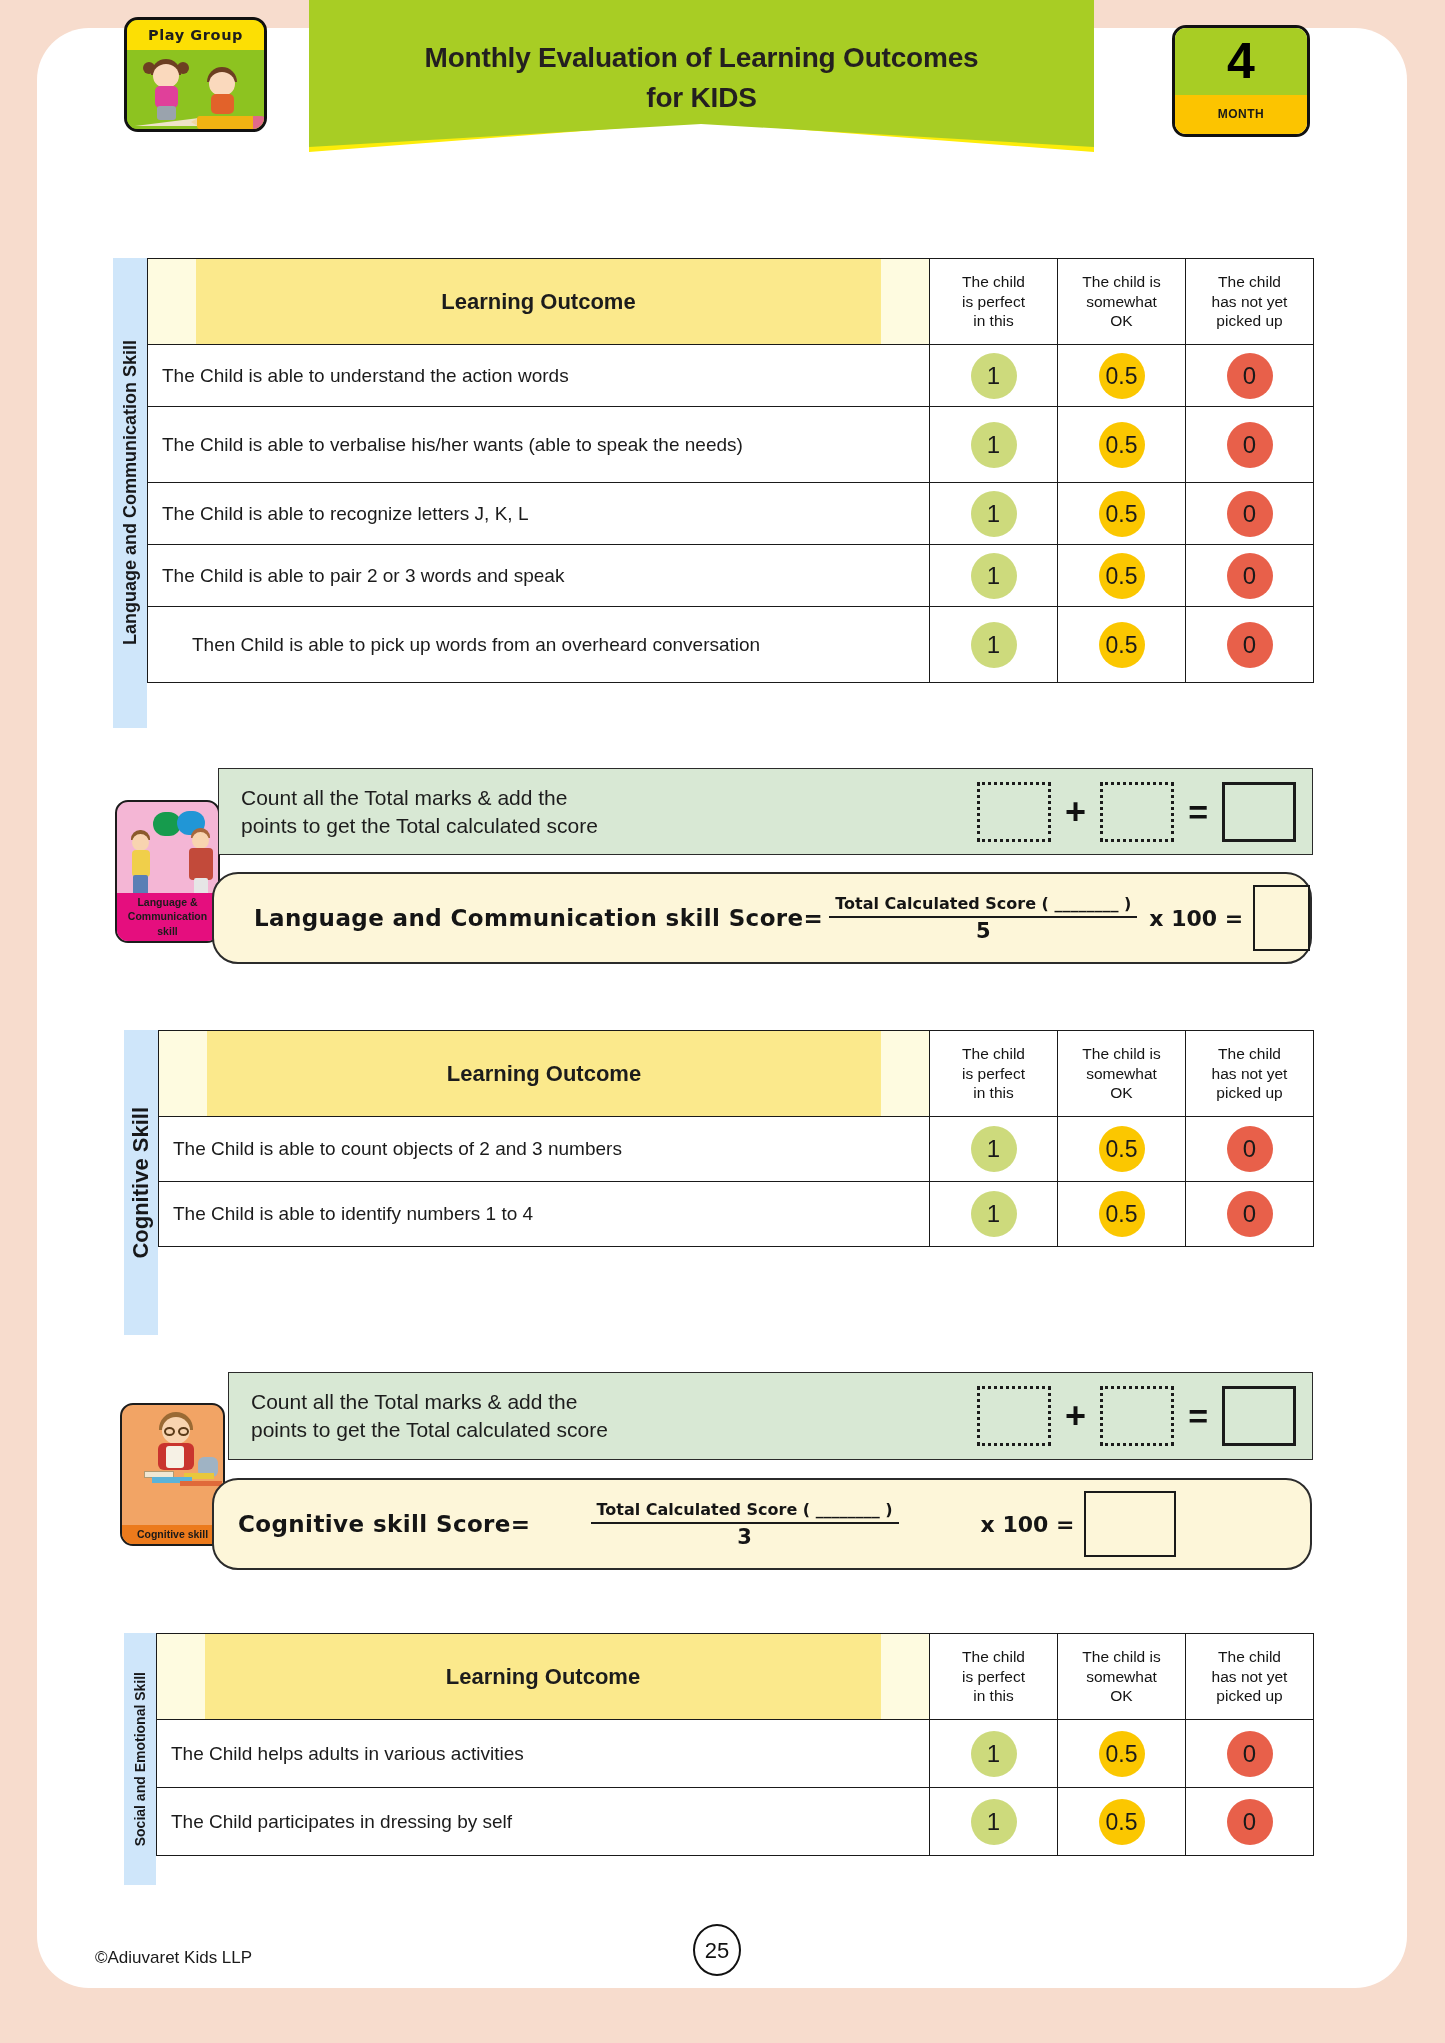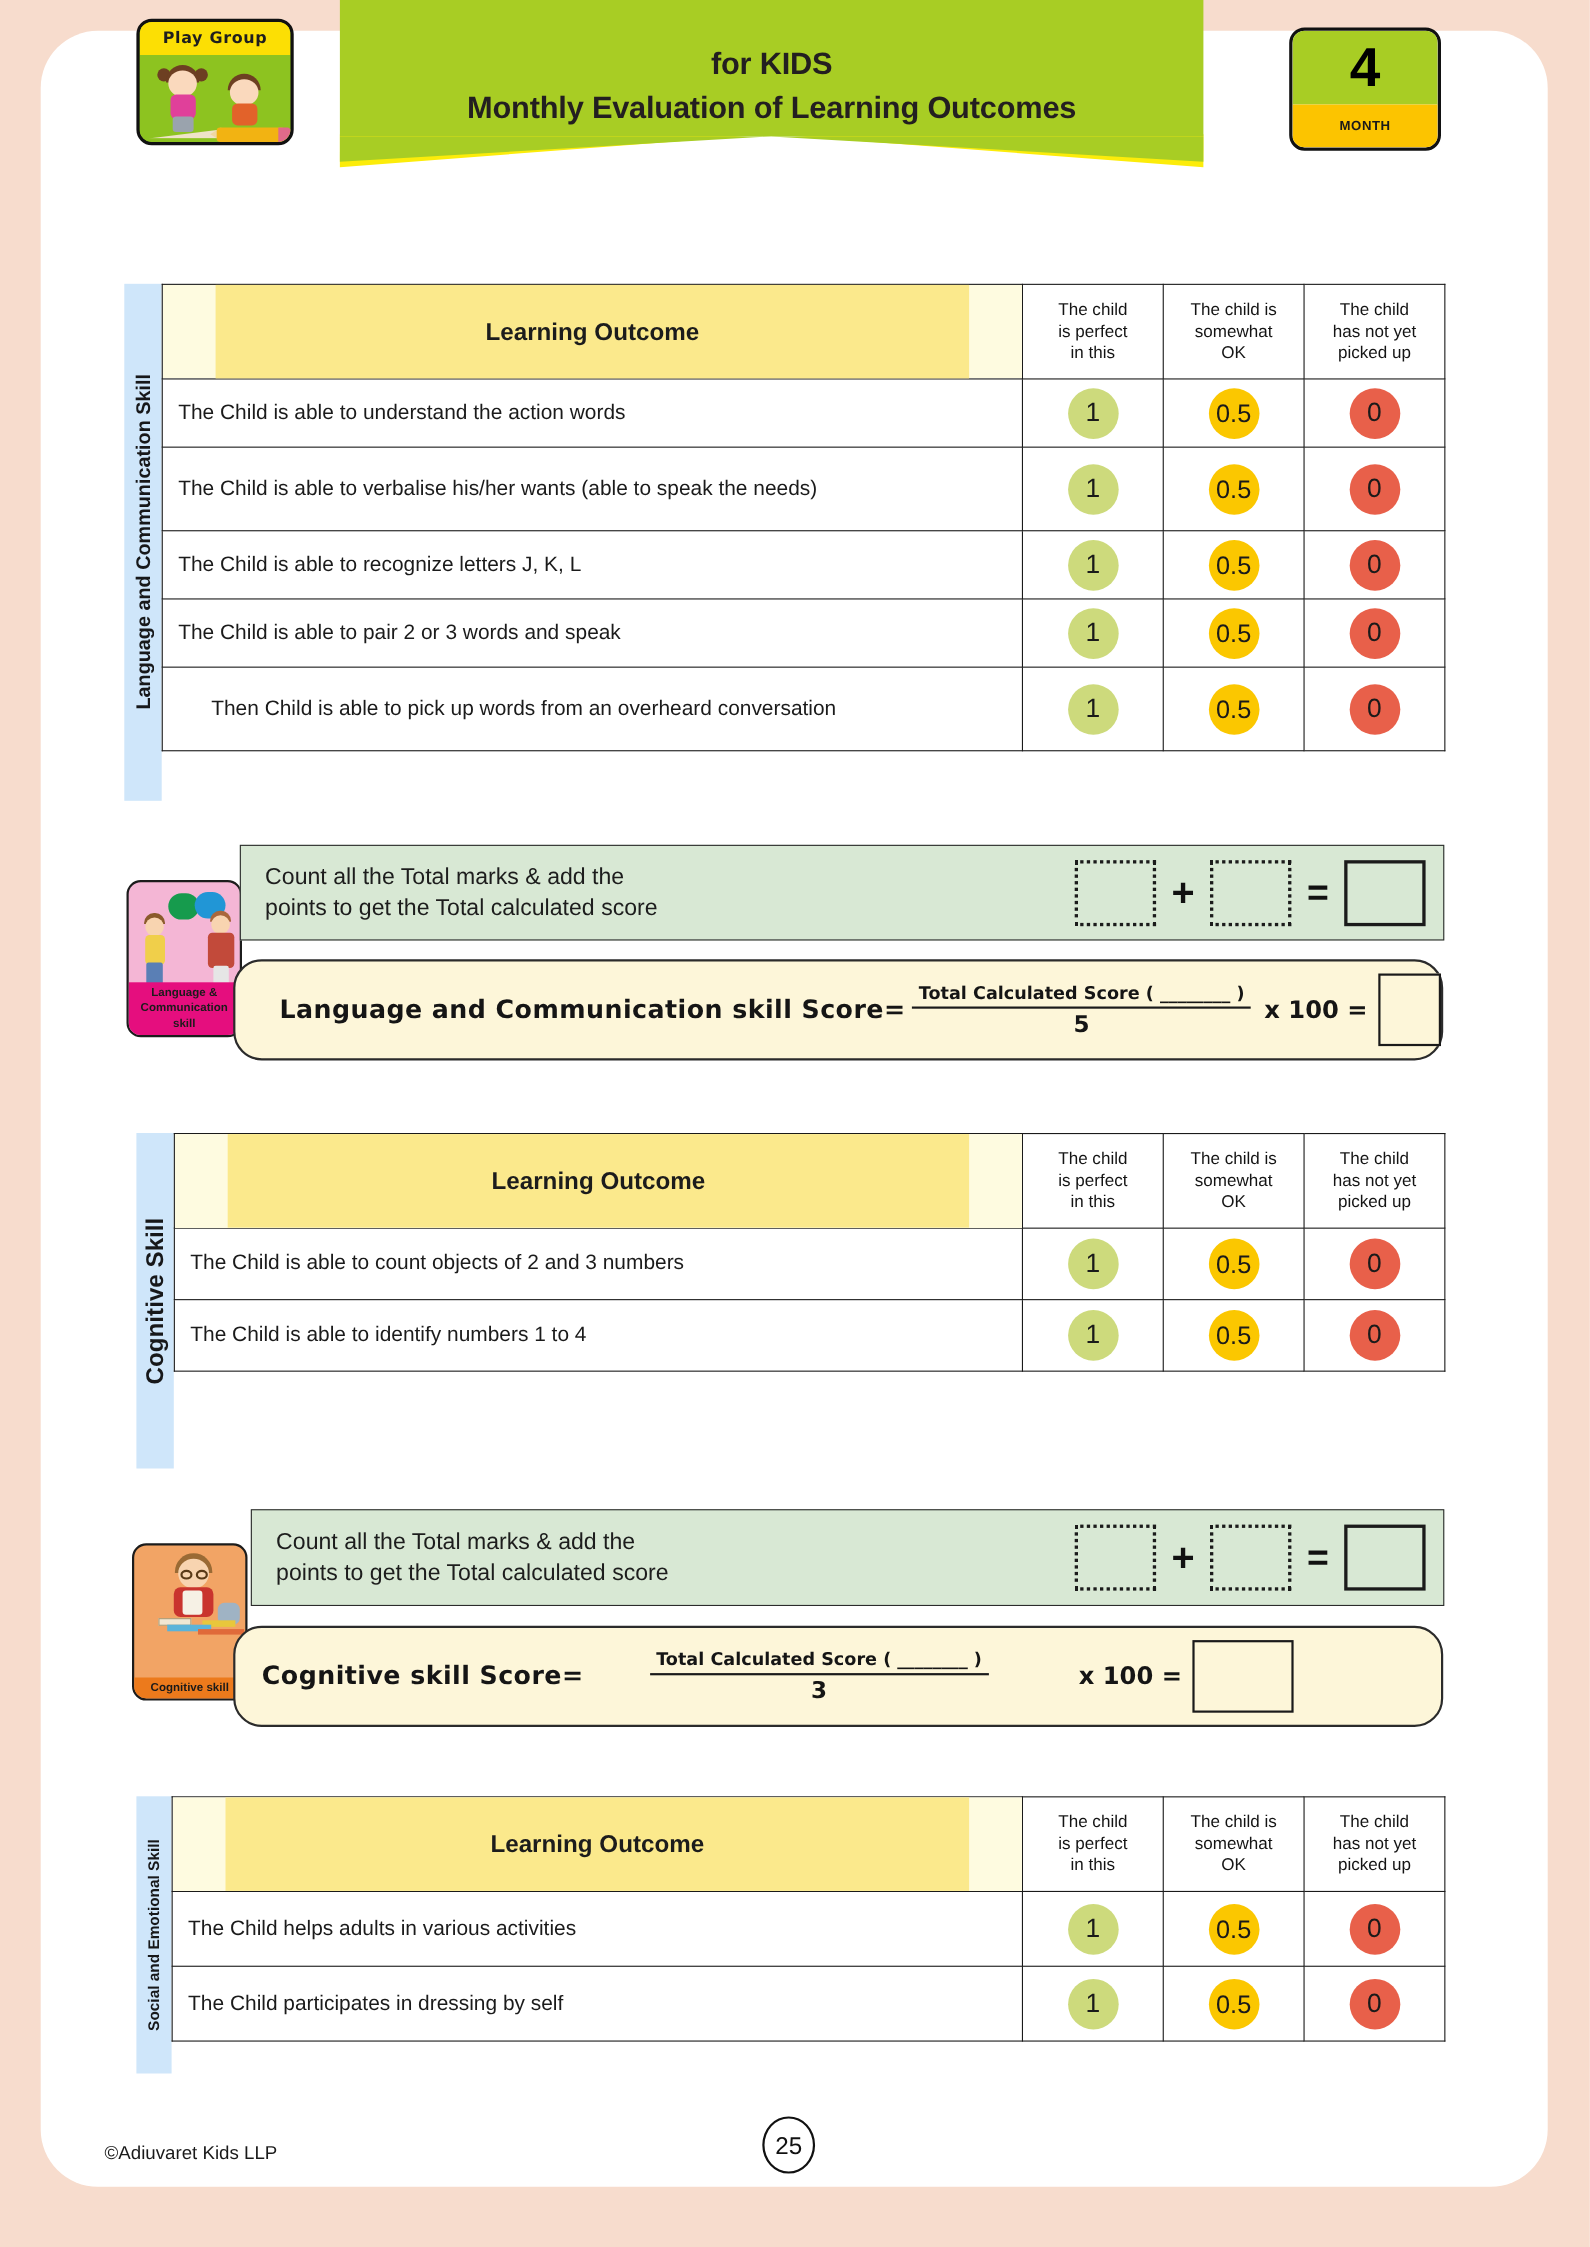--- a/index.html
+++ b/index.html
@@ -350,22 +350,22 @@
 <body>
 
 <div id="page">
 
   <div id="sheet"></div>
 
   <div id="header-ribbon"></div>
   <div id="header-banner"></div>
   <div id="header-banner-chevron"></div>
   <div id="header-title">
+    <div>Monthly Evaluation of Learning Outcomes</div>
     <div>for KIDS</div>
-    <div>Monthly Evaluation of Learning Outcomes</div>
   </div>
 
   <div id="playgroup-badge">
     <div id="playgroup-label">Play Group</div>
     <div id="playgroup-art">
       <div class="pg-plane"></div>
       <div class="pg-girl-bunl"></div>
         <div class="pg-girl-bunr"></div>
       <div class="pg-girl-hair"></div>
         <div class="pg-girl-head"></div>

